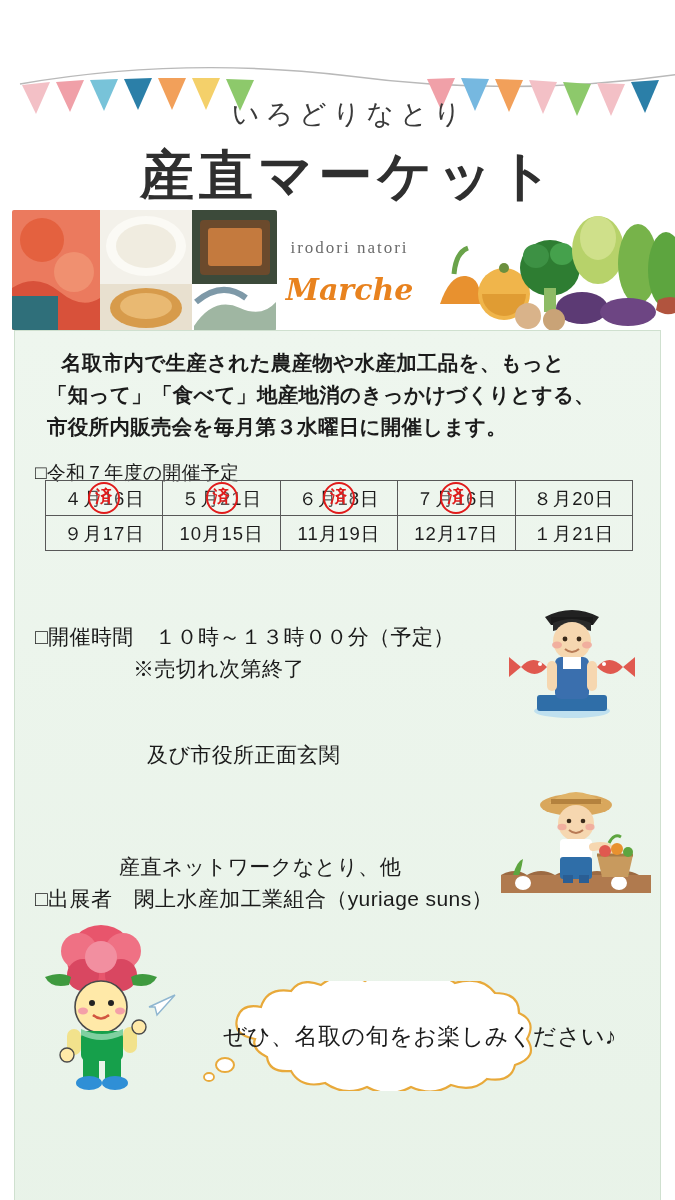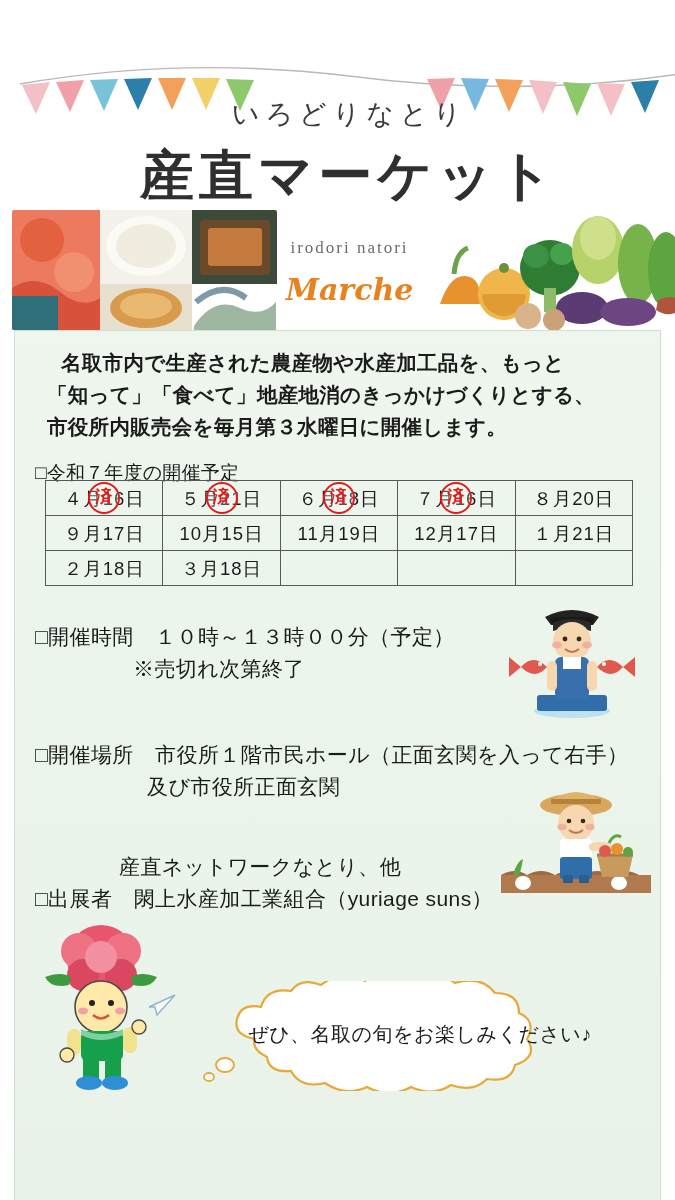--- a/index.html
+++ b/index.html
@@ -202,21 +202,21 @@
     top: 650px;
     width: 450px;
     height: 110px;
   }
   .bubble-text {
     position: absolute;
     left: 180px;
     top: 690px;
     width: 450px;
     text-align: center;
-    font-size: 20px;
+    font-size: 23px;
     color: #1b1b1b;
     letter-spacing: 0.5px;
   }
 </style>
 </head>
 <body>
 
 <div class="header">
 
   <svg class="bunting" viewBox="0 0 675 90">
@@ -321,37 +321,29 @@
           <span>８月20日</span>
         </td>
       </tr>
       <tr>
         <td><span>９月17日</span></td>
         <td><span>10月15日</span></td>
         <td><span>11月19日</span></td>
         <td><span>12月17日</span></td>
         <td><span>１月21日</span></td>
       </tr>
-      <tr>
-        <td><span>２月18日</span></td>
-        <td><span>３月18日</span></td>
-        <td class="empty"></td>
-        <td class="empty"></td>
-        <td class="empty"></td>
-      </tr>
     </tbody>
   </table>
 
   <div class="info info-time">
     <div class="line">□開催時間　１０時～１３時００分（予定）</div>
     <div class="line indent">※売切れ次第終了</div>
   </div>
 
   <div class="info info-place">
-    <div class="line">□開催場所　市役所１階市民ホール（正面玄関を入って右手）</div>
     <div class="line indent2">及び市役所正面玄関</div>
   </div>
 
   <div class="info info-exhib">
     <div class="line indent3">産直ネットワークなとり、他</div>
     <div class="line">□出展者　閖上水産加工業組合（yuriage suns）</div>
   </div>
 
   <svg class="illust-fish" viewBox="0 0 130 130">
     <ellipse cx="65" cy="118" rx="38" ry="7" fill="#bfe0ef"></ellipse>

